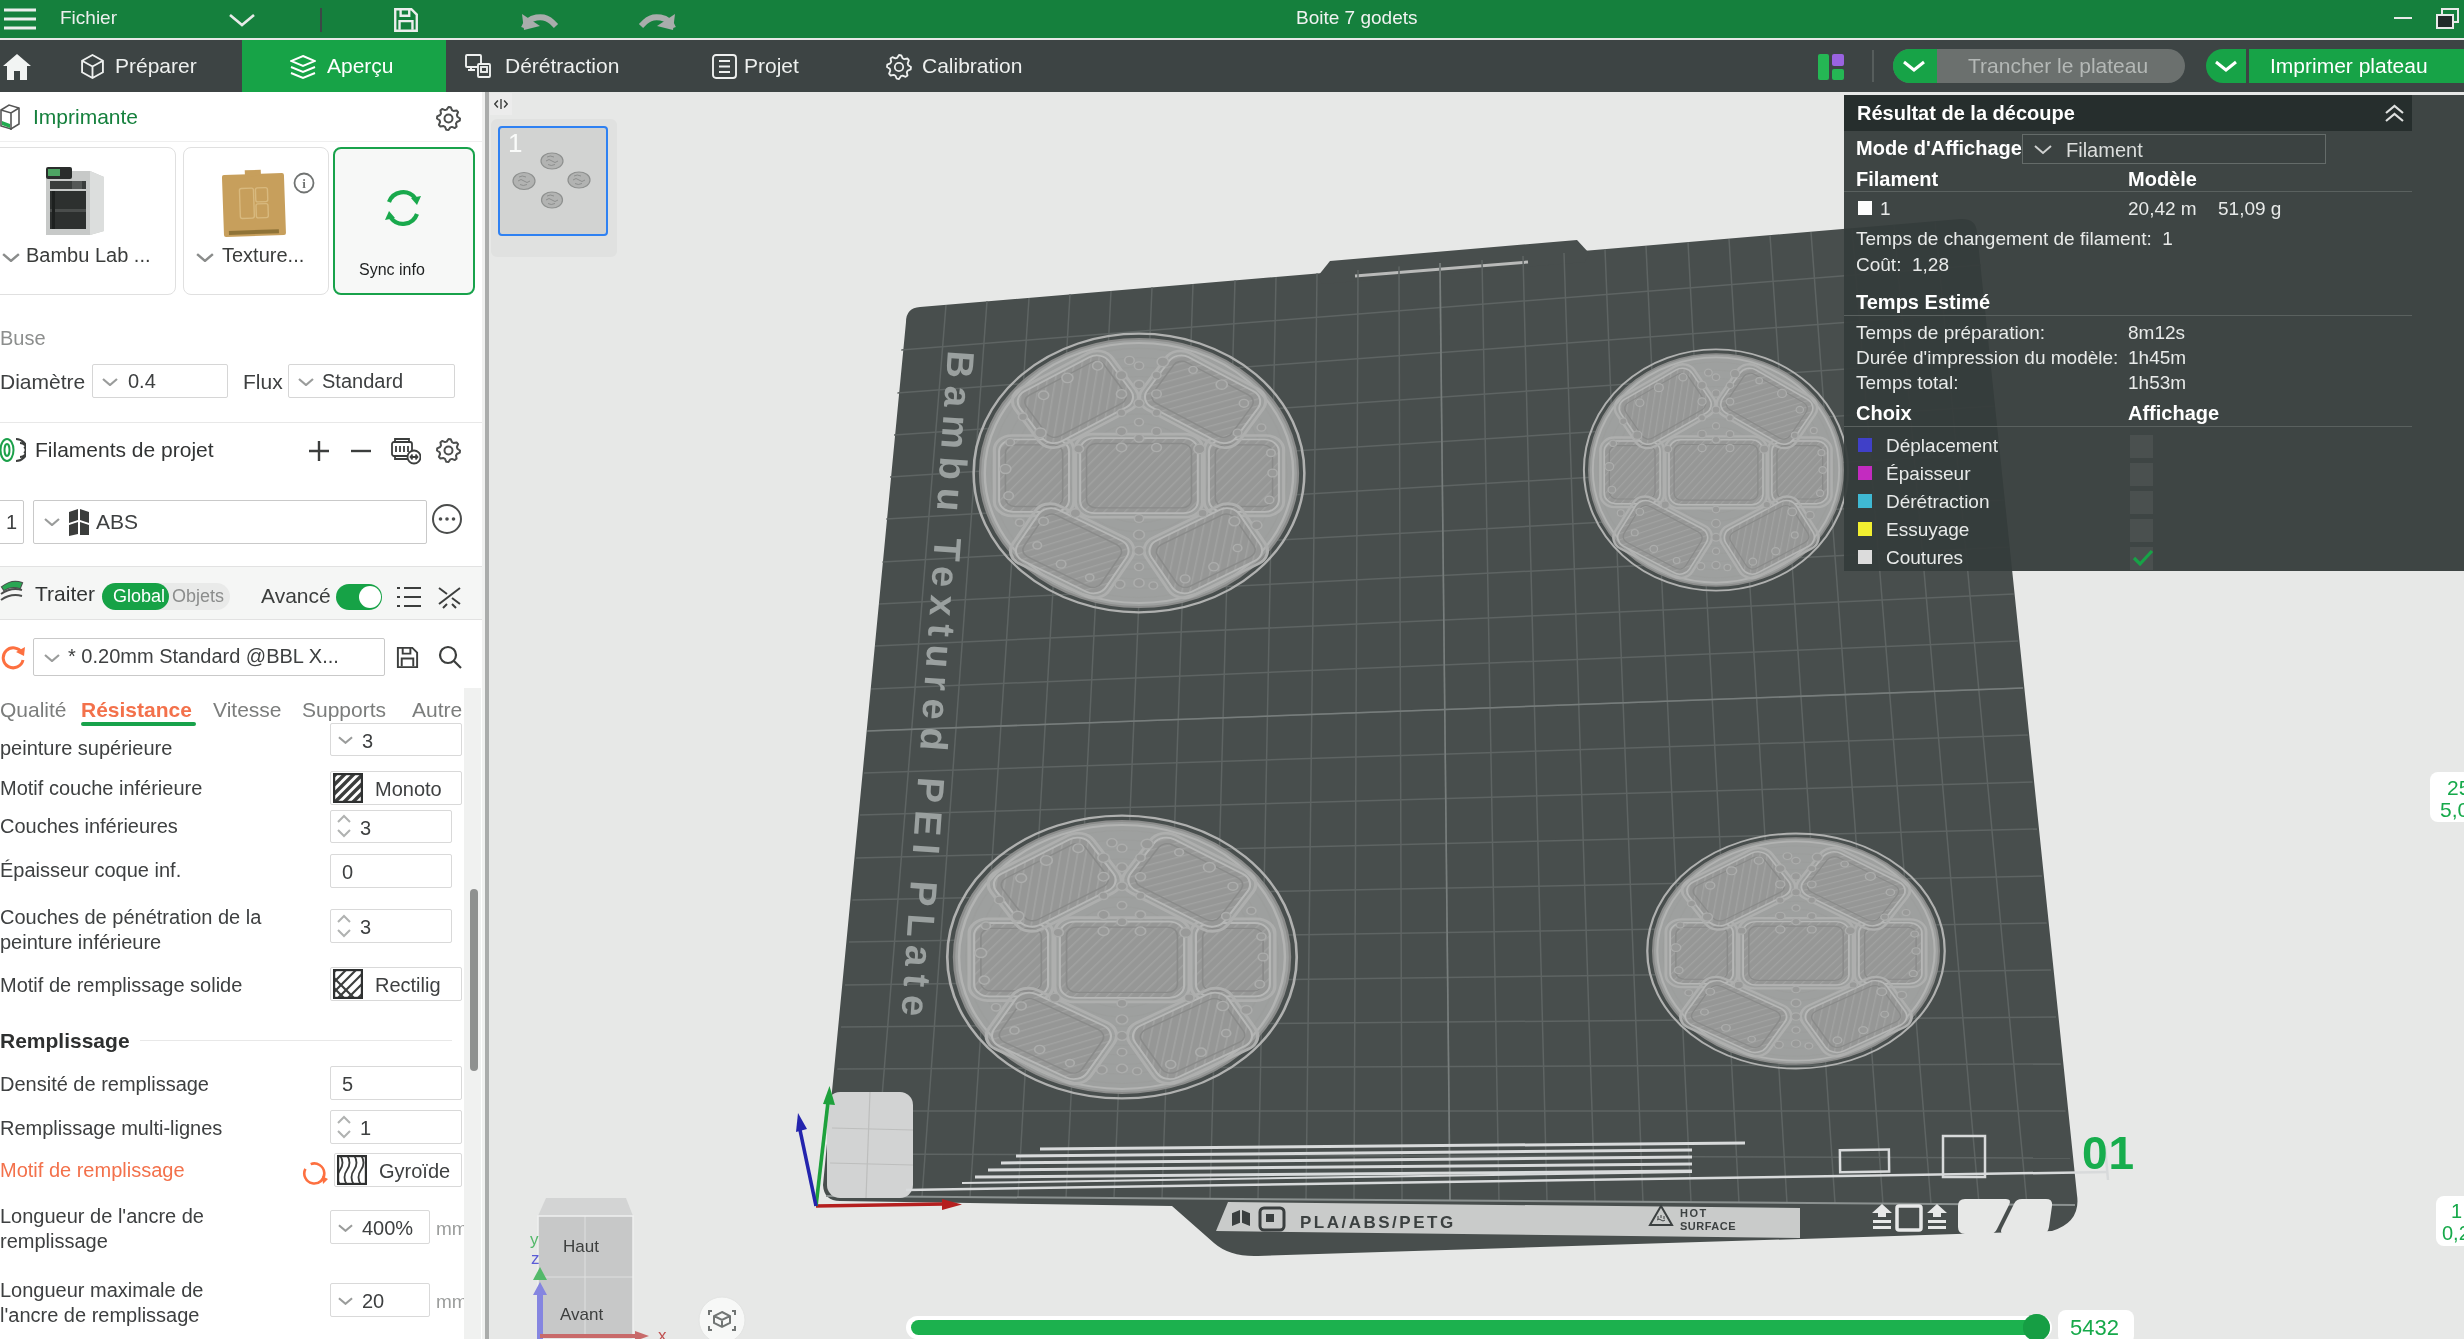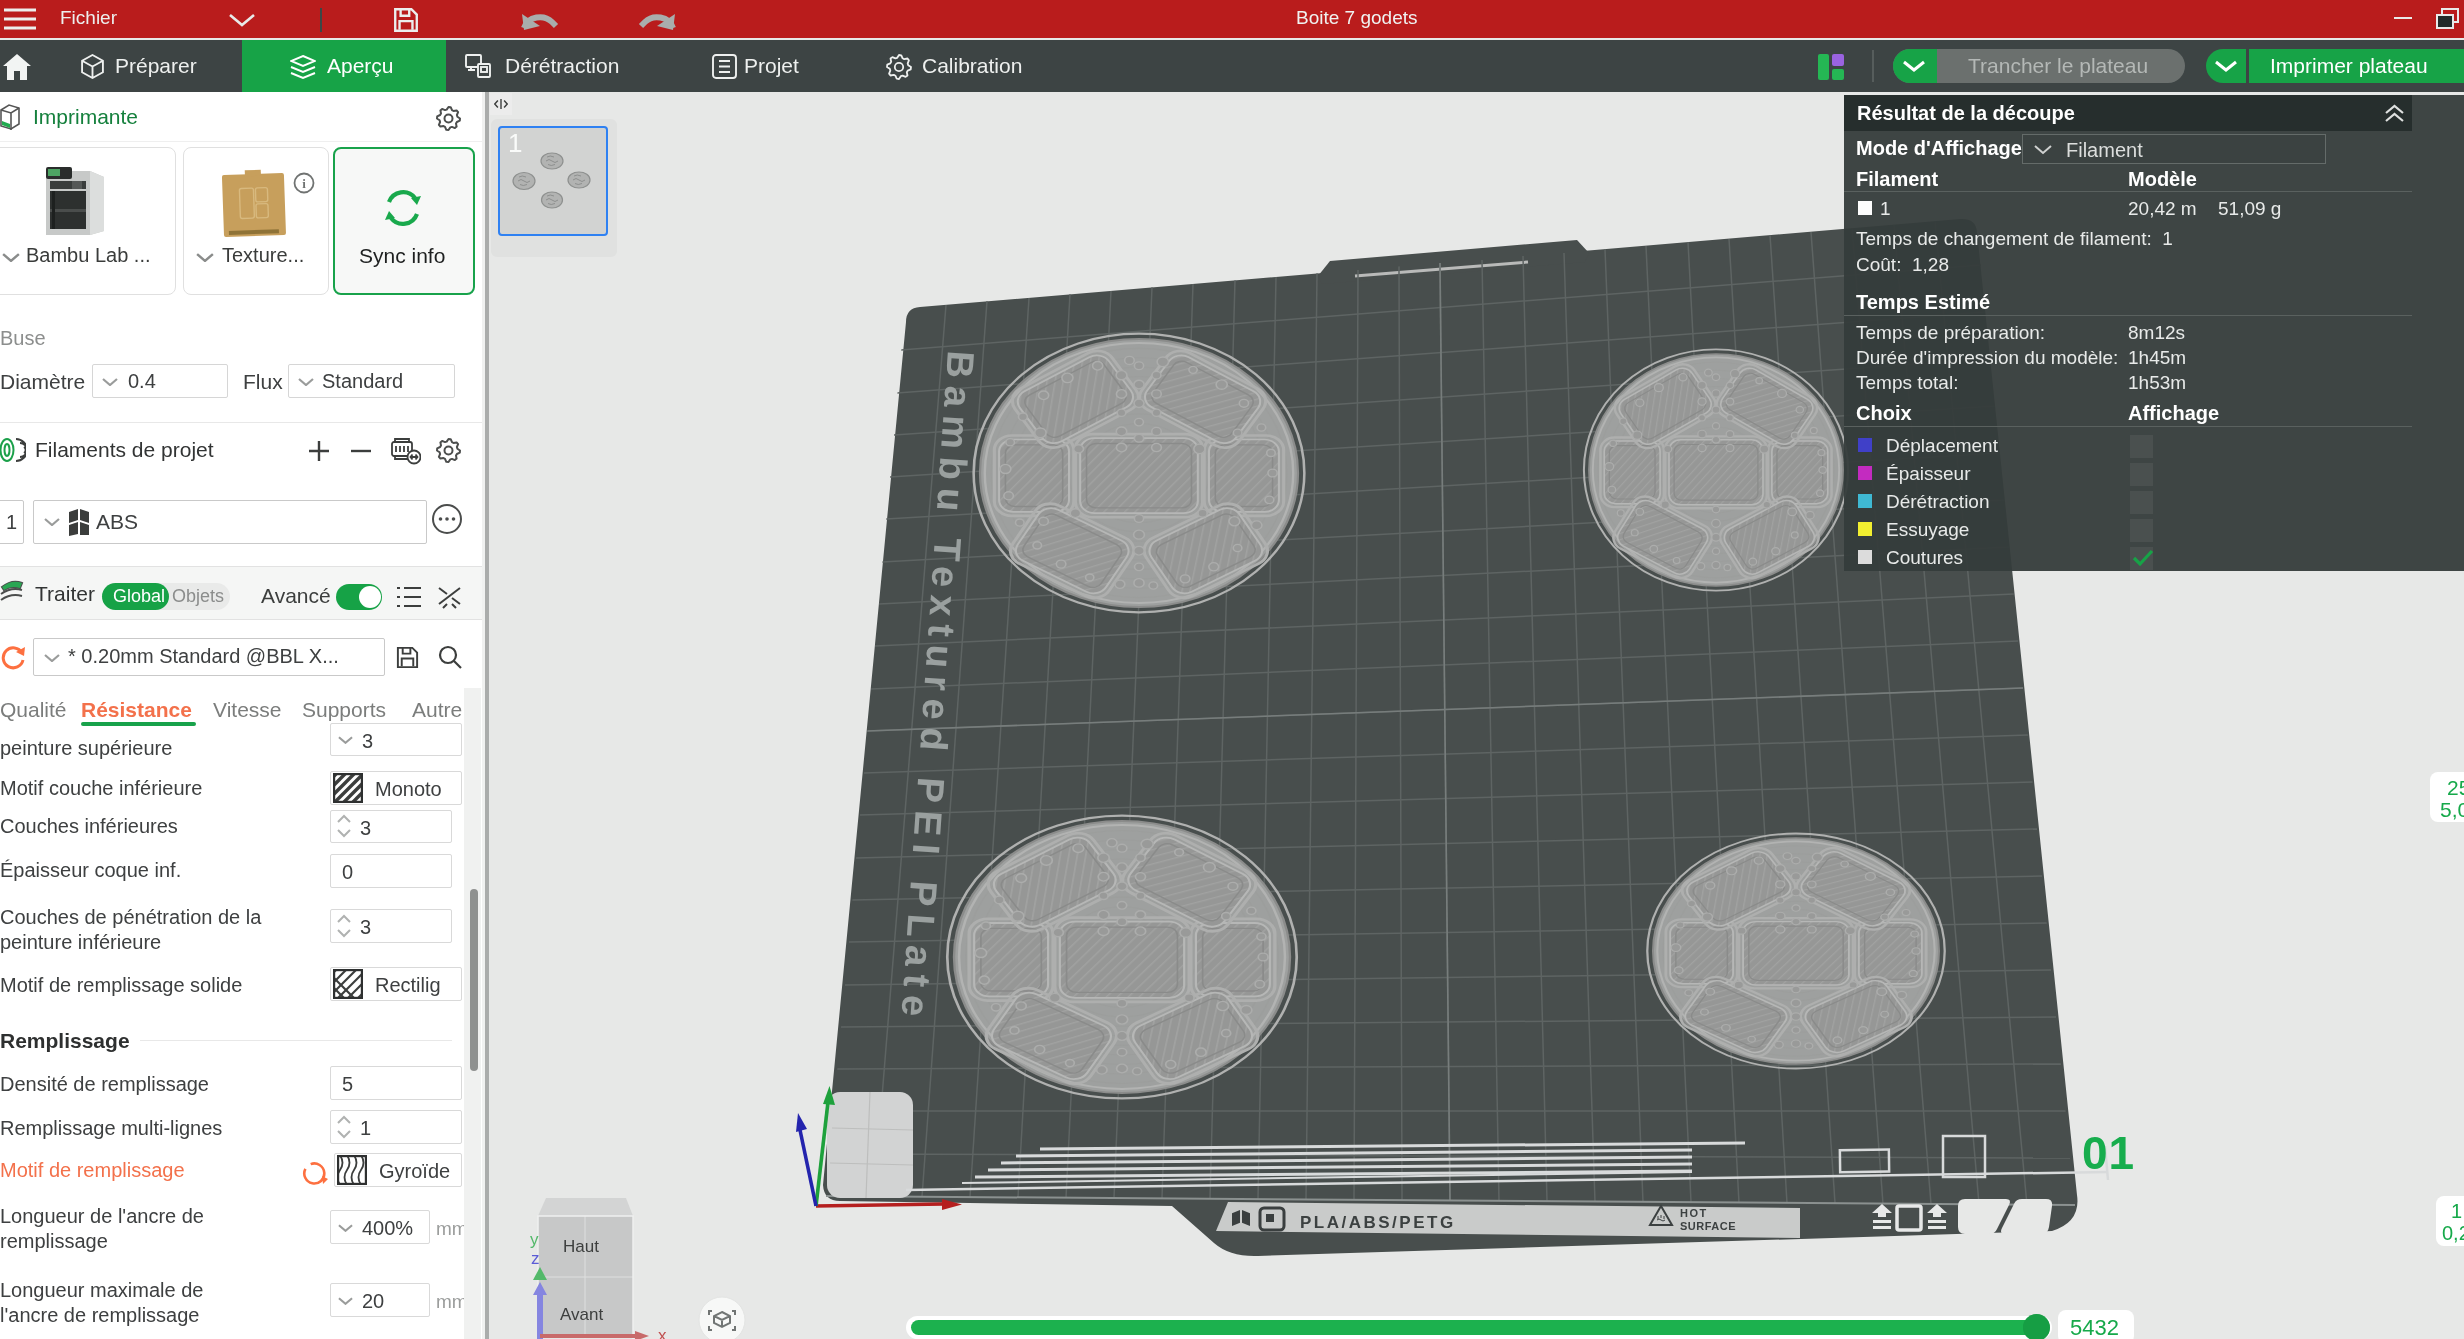--- a/index.html
+++ b/index.html
@@ -1,16 +1,16 @@
 <!DOCTYPE html>
 <html><head><meta charset="utf-8"><style>
 *{margin:0;padding:0;box-sizing:border-box}
 html,body{width:2464px;height:1339px;overflow:hidden;font-family:"Liberation Sans",sans-serif;background:#e7e8e7}
 .abs{position:absolute}
-.titlebar{position:absolute;left:0;top:0;width:2464px;height:38px;background:#b91c1c}
+.titlebar{position:absolute;left:0;top:0;width:2464px;height:38px;background:#15803d}
 .navbar{position:absolute;left:0;top:40px;width:2464px;height:52px;background:#3d4444}
 .navtext{color:#eef0ef;font-size:21px}
 .greentab{position:absolute;left:242px;top:0px;width:204px;height:52px;background:#17a347}
 .leftpanel{position:absolute;left:0;top:92px;width:482px;height:1247px;background:#ffffff}
 .lbl{position:absolute;color:#3e4041;font-size:20px;white-space:nowrap}
 .box{position:absolute;border:1px solid #d6d6d6;background:#fff;border-radius:2px}
 .mut{color:#8c8e8d}
 .rp{position:absolute;left:1844px;top:95px;width:660px;height:476px;background:rgba(53,60,59,0.95);color:#e8eae9;font-size:19px}
 .rp .b{font-weight:bold;color:#fff}
 .hair{position:absolute;left:0;width:568px;height:1px;background:#5a615f}
@@ -405,21 +405,21 @@
     </svg>
     <div class="abs" style="left:222px;top:152px;font-size:20px;color:#3a3c3b">Texture...</div>
     <svg class="abs" style="left:381px;top:94px" width="44" height="44" viewBox="0 0 44 44">
       <g fill="none" stroke="#19a94c" stroke-width="4.2">
         <path d="M8 16 A 15 15 0 0 1 34 12"></path>
         <path d="M36 28 A 15 15 0 0 1 10 32"></path>
       </g>
       <path d="M30 12 l10 -2 l-4 9 z" fill="#19a94c"></path>
       <path d="M14 32 l-10 2 l4 -9 z" fill="#19a94c"></path>
     </svg>
-    <div class="abs" style="left:359px;top:152px;font-size:21px;color:#1e2020">Sync info</div>
+    <div class="abs" style="left:359px;top:169px;font-size:16px;color:#1e2020">Sync info</div>
     <div class="abs mut" style="left:0px;top:233px;font-size:20px"></div>
     <div class="abs" style="left:0px;top:235px;font-size:20px;color:#8c8e8d">Buse</div>
     <div class="abs lbl" style="left:0px;top:278px;font-size:21px">Diamètre</div>
     <div class="box" style="left:92px;top:272px;width:136px;height:34px"></div>
     <svg class="abs" style="left:102px;top:286px" width="16" height="8" viewBox="0 0 16 8">
       <path d="M1 1 L8 7 L15 1" fill="none" stroke="#9a9c9b" stroke-width="2.2"></path>
     </svg>
     <div class="abs lbl" style="left:128px;top:278px">0.4</div>
     <div class="abs lbl" style="left:243px;top:278px;font-size:21px">Flux</div>
     <div class="box" style="left:288px;top:272px;width:167px;height:34px"></div>

